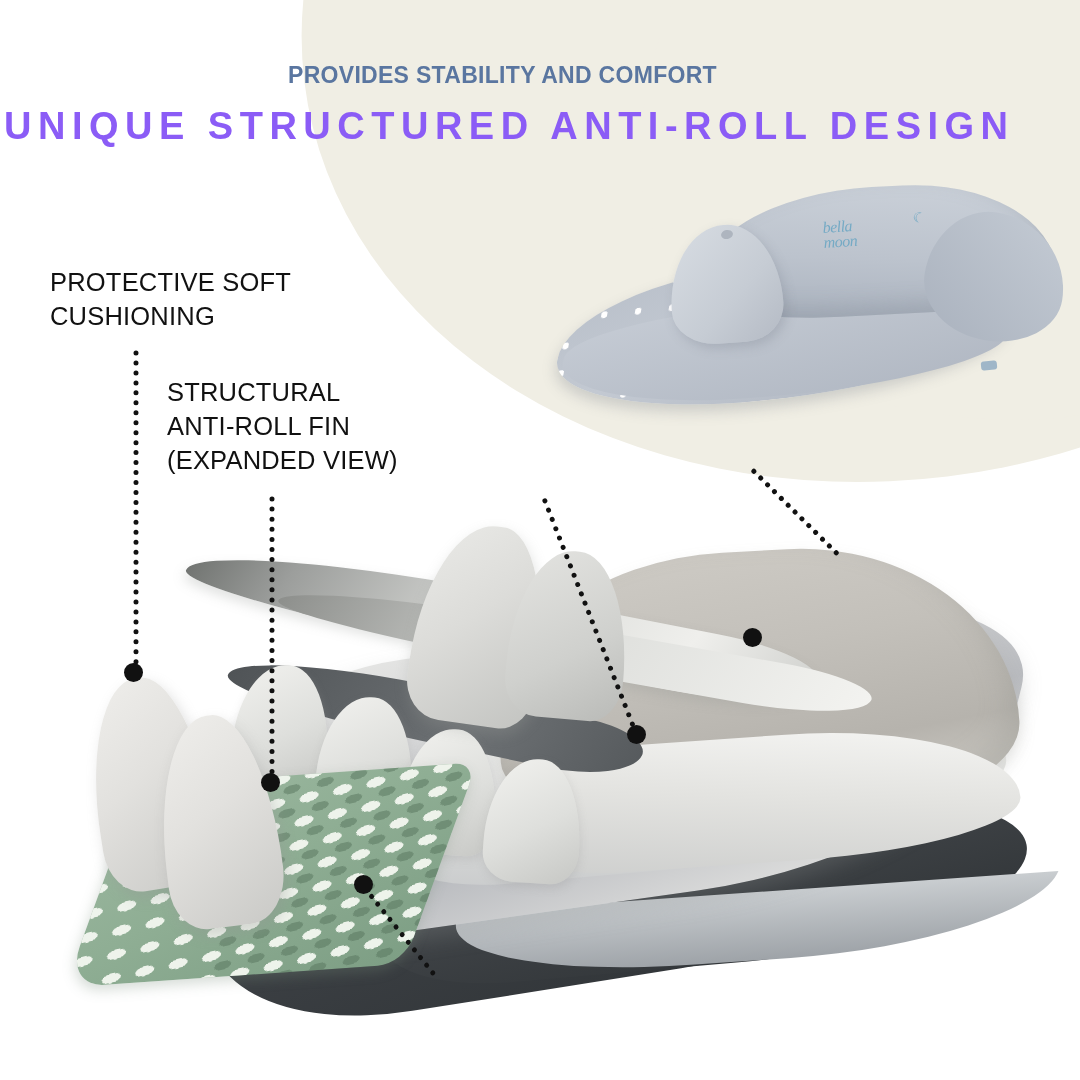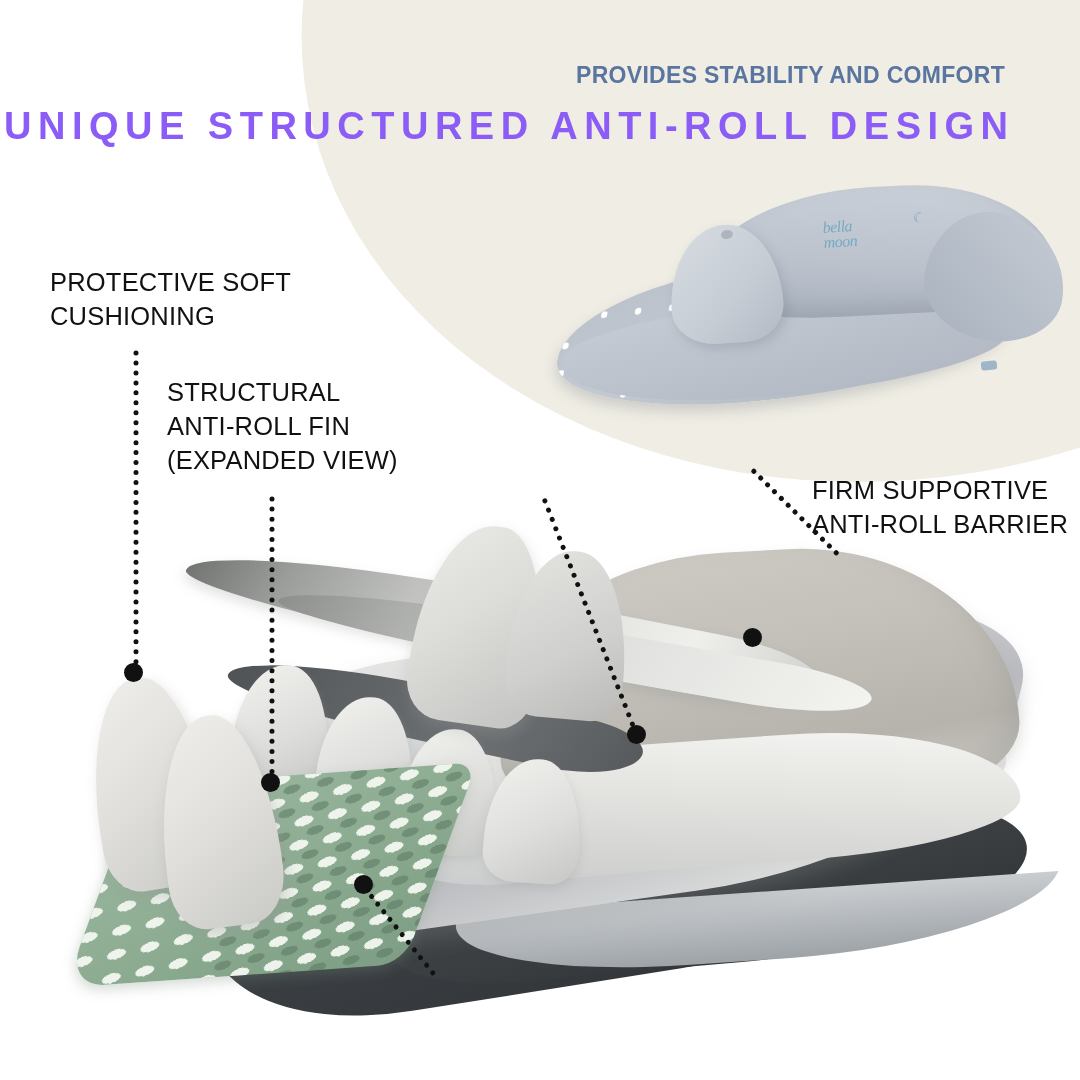--- a/index.html
+++ b/index.html
@@ -33,21 +33,21 @@
     width: 700px;
     height: 640px;
     background: #f0eee4;
     border-radius: 50% 50% 46% 54% / 60% 58% 42% 40%;
   }
 
   
   .header {
     position: absolute;
     left: 0; top: 0; width: 1005px;
-    text-align: right;
+    text-align: center;
     z-index: 6;
   }
   .eyebrow {
     margin: 0;
     padding-top: 62px;
     font-size: 23px;
     font-weight: bold;
     letter-spacing: 0.3px;
     color: #5a76a0;
     font-family: "Liberation Sans", sans-serif;
@@ -419,22 +419,20 @@
   </div>
 
   <div class="callout" style="left:50px; top:266px;">PROTECTIVE SOFT
 CUSHIONING</div>
 
   <div class="callout" style="left:167px; top:376px;">STRUCTURAL
 ANTI-ROLL FIN
 (EXPANDED VIEW)</div>
 
 
-  <div class="callout" style="left:812px; top:474px;">FIRM SUPPORTIVE
-ANTI-ROLL BARRIER</div>
 
 
   <div class="leader" style="left:136px; top:348px; width:324px; transform: rotate(90deg);"></div>
   <div class="leader-dot" style="left:124px; top:663px;"></div>
 
   <div class="leader" style="left:272px; top:494px; width:288px; transform: rotate(90deg);"></div>
   <div class="leader-dot" style="left:261px; top:773px;"></div>
 
   <div class="leader" style="left:544px; top:496px; width:255px; transform: rotate(68.6deg);"></div>
   <div class="leader-dot" style="left:627px; top:725px;"></div>

